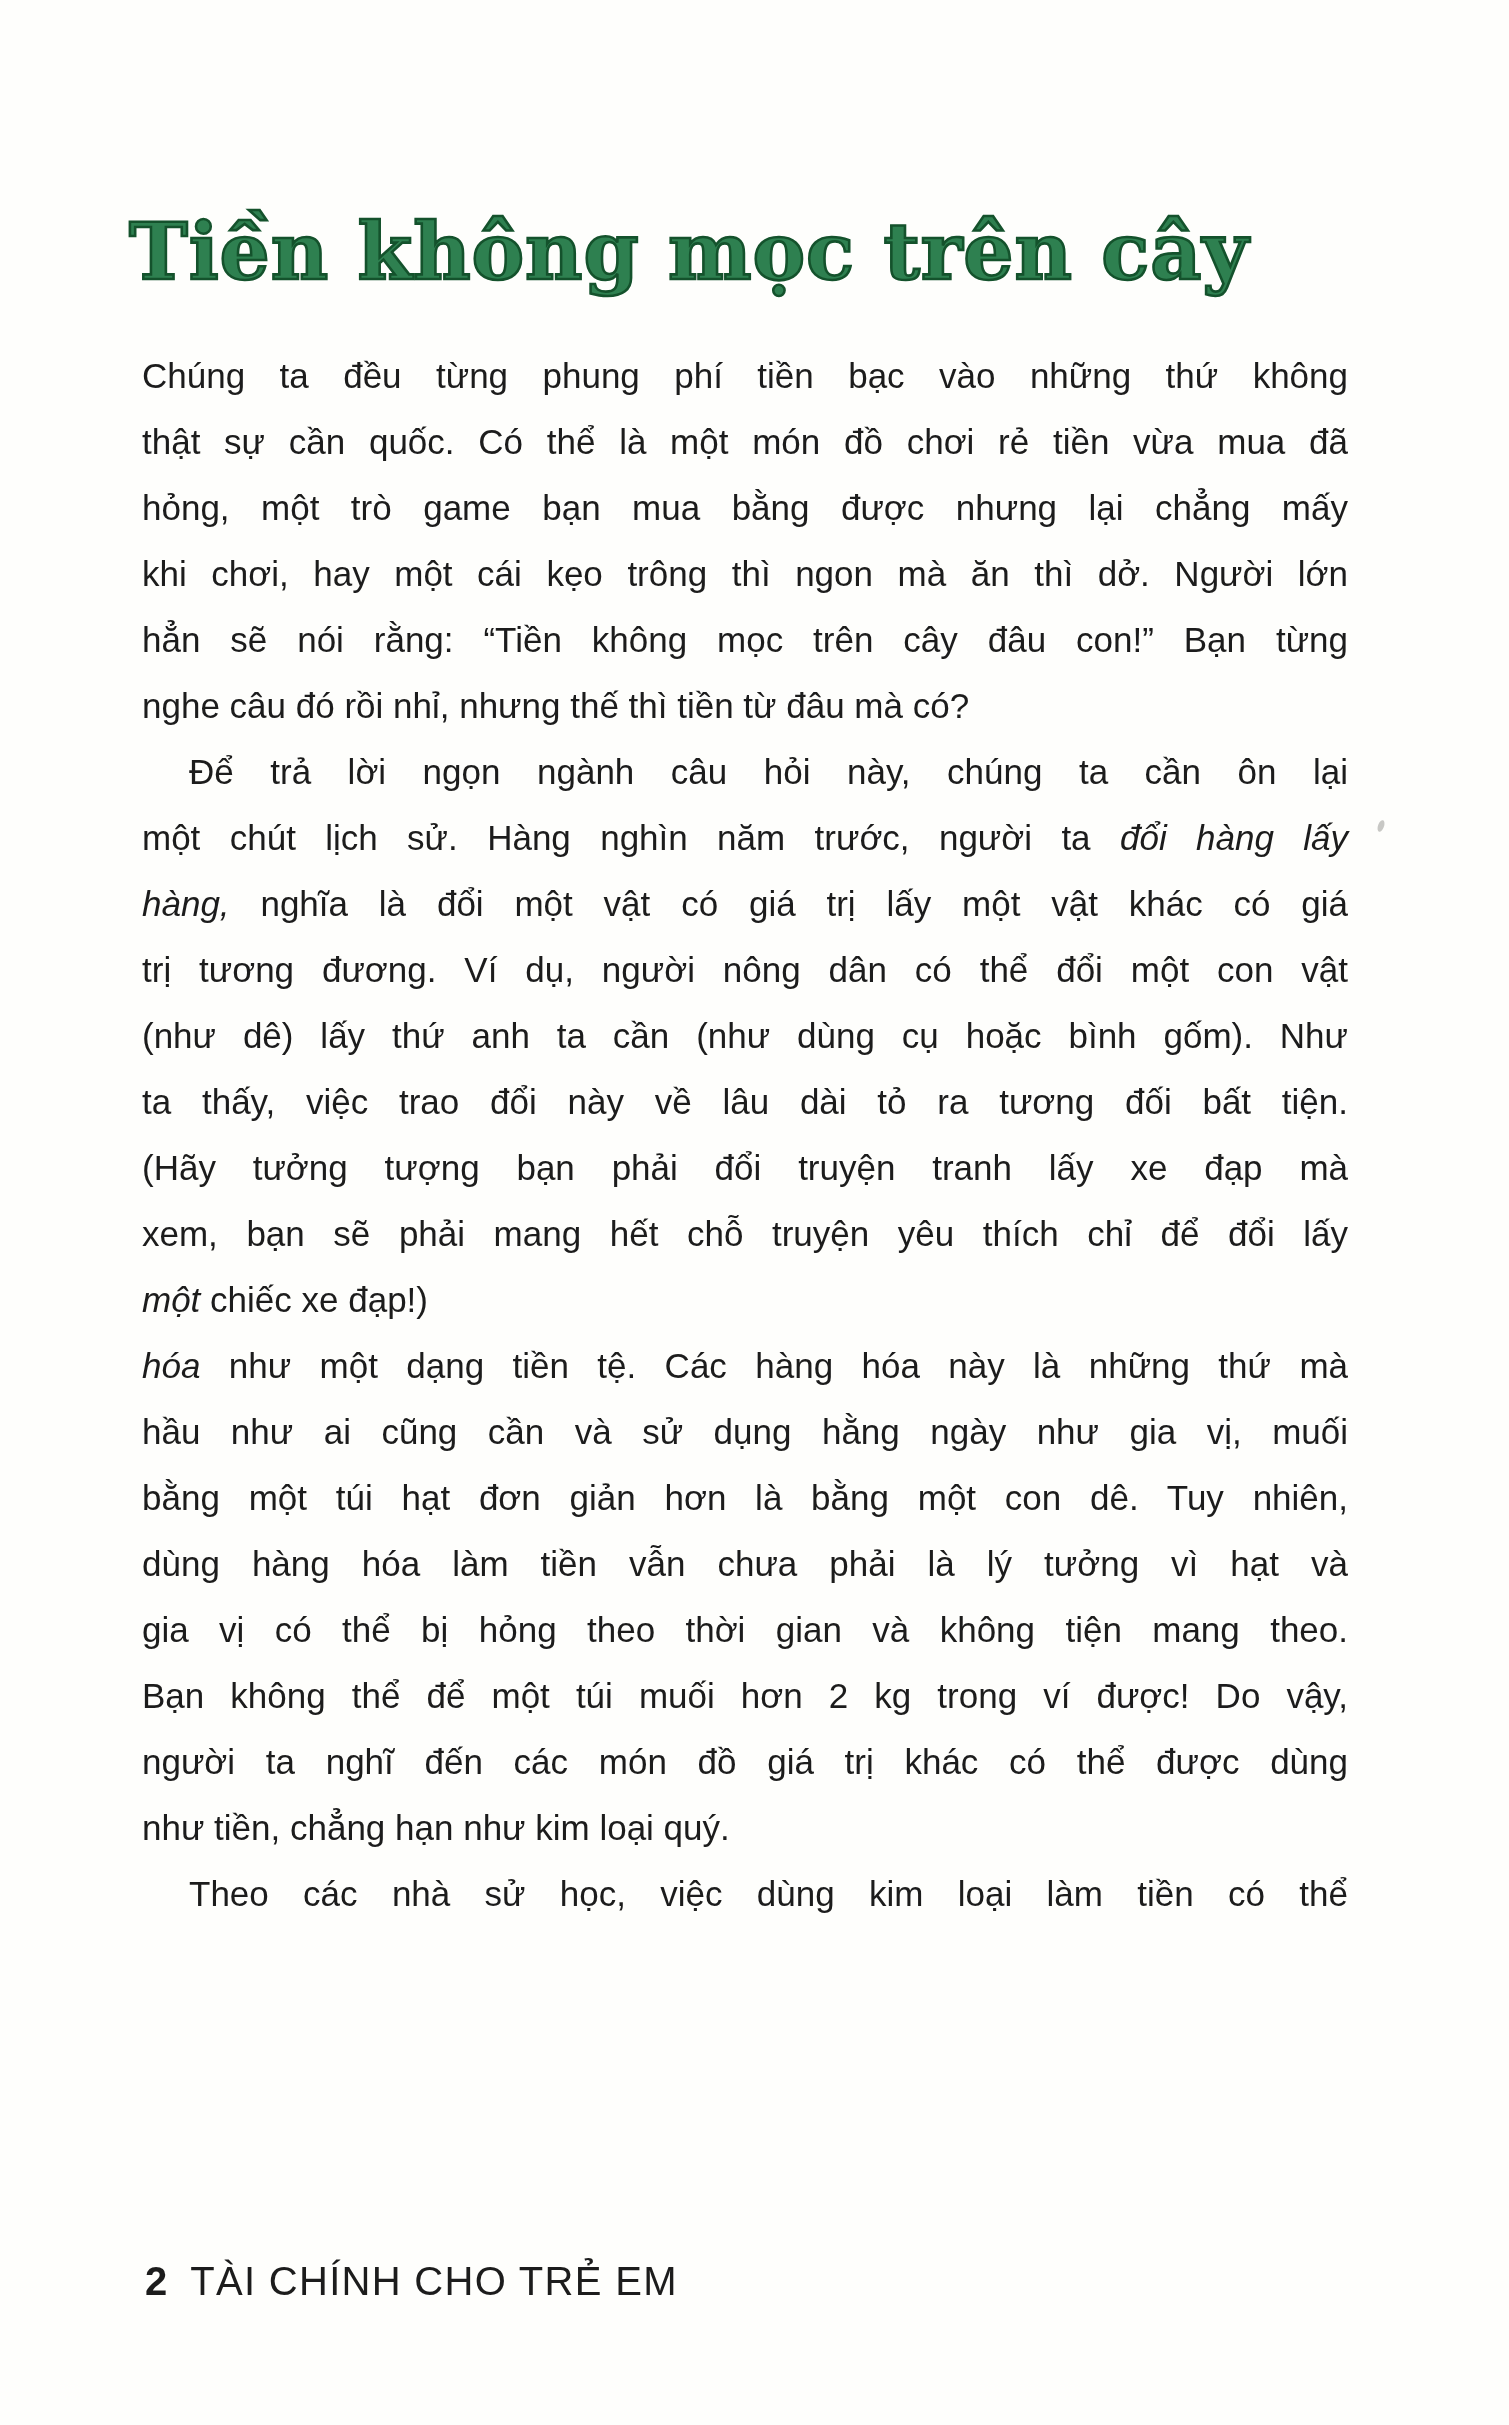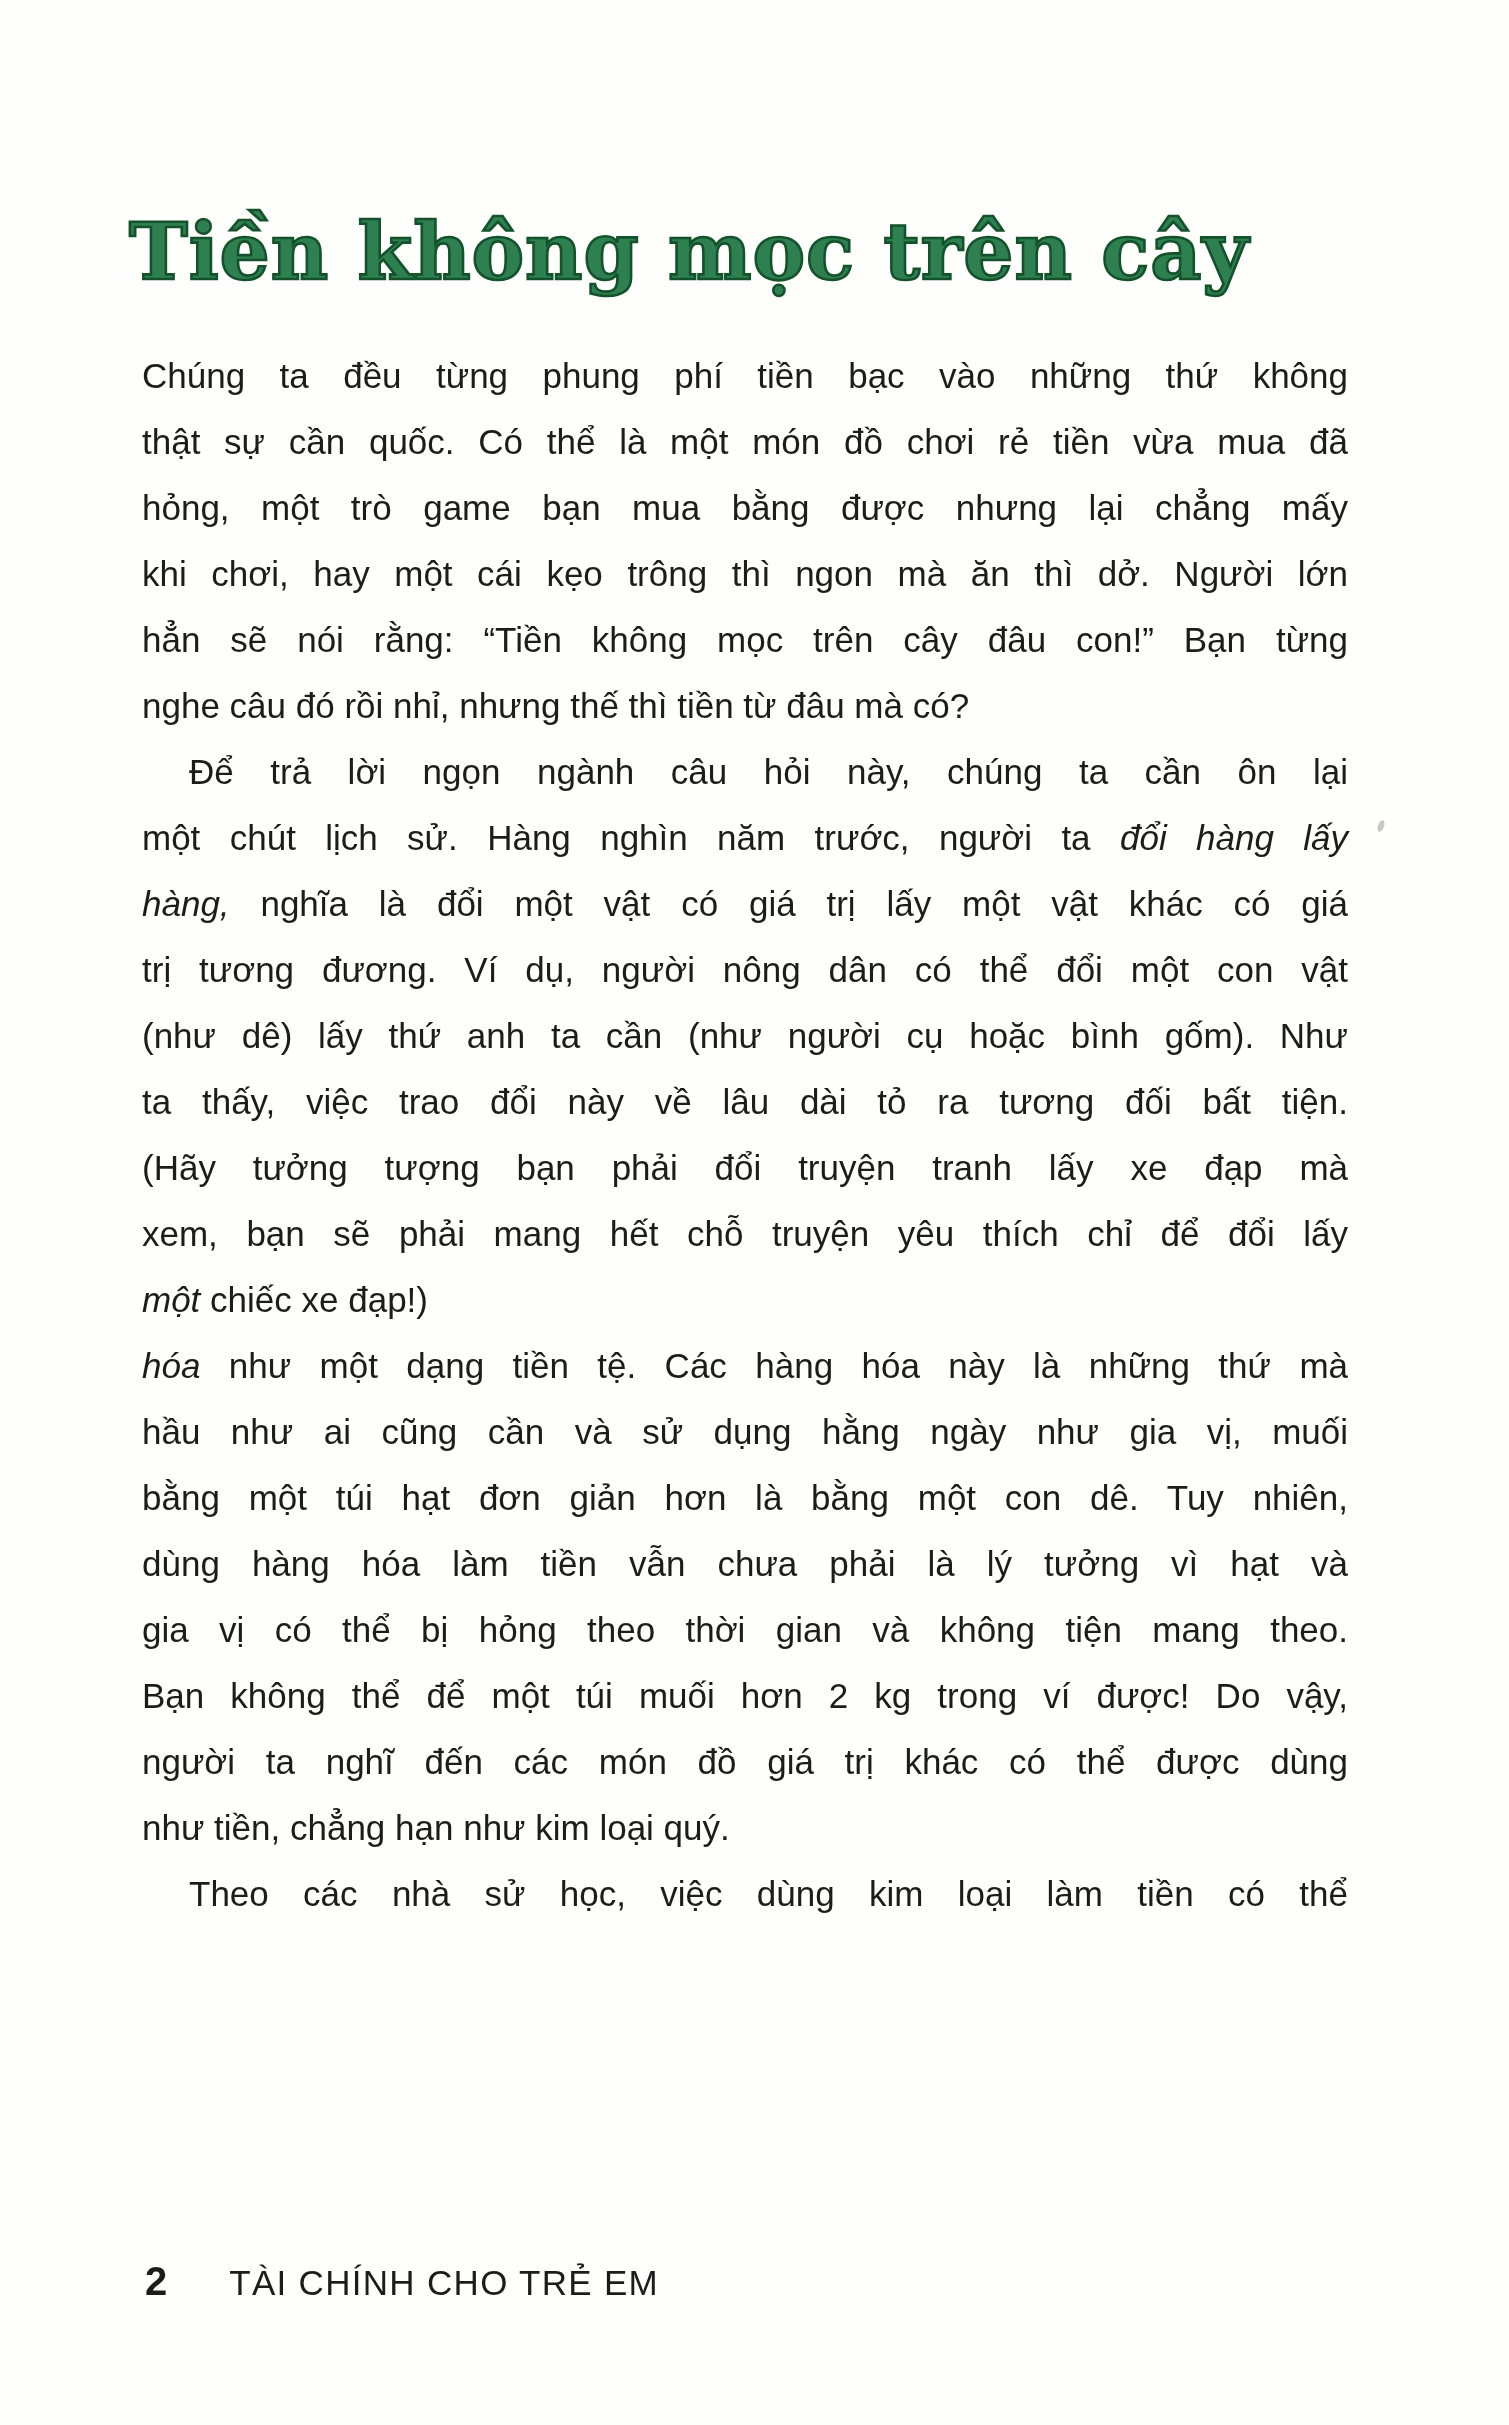--- a/index.html
+++ b/index.html
@@ -51,22 +51,22 @@
     top: 2259px;
     display: flex;
     align-items: baseline;
   }
   .pagenum {
     font-size: 40px;
     font-weight: bold;
     letter-spacing: 0px;
   }
   .booktitle {
-    font-size: 35px;
-    margin-left: 62px;
+    font-size: 40px;
+    margin-left: 23px;
     letter-spacing: 1.3px;
   }
   .speck {
     position: absolute;
     left: 1378px;
     top: 820px;
     width: 6px;
     height: 12px;
     background: #9a9a98;
     border-radius: 50%;
@@ -83,21 +83,21 @@
       <div class="line just"><span>Chúng ta đều từng phung phí tiền bạc vào những thứ không</span></div>
       <div class="line just"><span>thật sự cần quốc. Có thể là một món đồ chơi rẻ tiền vừa mua đã</span></div>
       <div class="line just"><span>hỏng, một trò game bạn mua bằng được nhưng lại chẳng mấy</span></div>
       <div class="line just"><span>khi chơi, hay một cái kẹo trông thì ngon mà ăn thì dở. Người lớn</span></div>
       <div class="line just"><span>hẳn sẽ nói rằng: “Tiền không mọc trên cây đâu con!” Bạn từng</span></div>
       <div class="line"><span>nghe câu đó rồi nhỉ, nhưng thế thì tiền từ đâu mà có?</span></div>
       <div class="line just indent"><span>Để trả lời ngọn ngành câu hỏi này, chúng ta cần ôn lại</span></div>
       <div class="line just"><span>một chút lịch sử. Hàng nghìn năm trước, người ta </span><span class="it">đổi hàng lấy</span></div>
       <div class="line just"><span class="it">hàng,</span><span> nghĩa là đổi một vật có giá trị lấy một vật khác có giá</span></div>
       <div class="line just"><span>trị tương đương. Ví dụ, người nông dân có thể đổi một con vật</span></div>
-      <div class="line just"><span>(như dê) lấy thứ anh ta cần (như người cụ hoặc bình gốm). Như</span></div>
+      <div class="line just"><span>(như dê) lấy thứ anh ta cần (như dùng cụ hoặc bình gốm). Như</span></div>
       <div class="line just"><span>ta thấy, việc trao đổi này về lâu dài tỏ ra tương đối bất tiện.</span></div>
       <div class="line just"><span>(Hãy tưởng tượng bạn phải đổi truyện tranh lấy xe đạp mà</span></div>
       <div class="line just"><span>xem, bạn sẽ phải mang hết chỗ truyện yêu thích chỉ để đổi lấy</span></div>
       <div class="line"><span class="it">một</span><span> chiếc xe đạp!)</span></div>
       <div class="line just"><span class="it">hóa</span><span> như một dạng tiền tệ. Các hàng hóa này là những thứ mà</span></div>
       <div class="line just"><span>hầu như ai cũng cần và sử dụng hằng ngày như gia vị, muối</span></div>
       <div class="line just"><span>bằng một túi hạt đơn giản hơn là bằng một con dê. Tuy nhiên,</span></div>
       <div class="line just"><span>dùng hàng hóa làm tiền vẫn chưa phải là lý tưởng vì hạt và</span></div>
       <div class="line just"><span>gia vị có thể bị hỏng theo thời gian và không tiện mang theo.</span></div>
       <div class="line just"><span>Bạn không thể để một túi muối hơn 2 kg trong ví được! Do vậy,</span></div>

